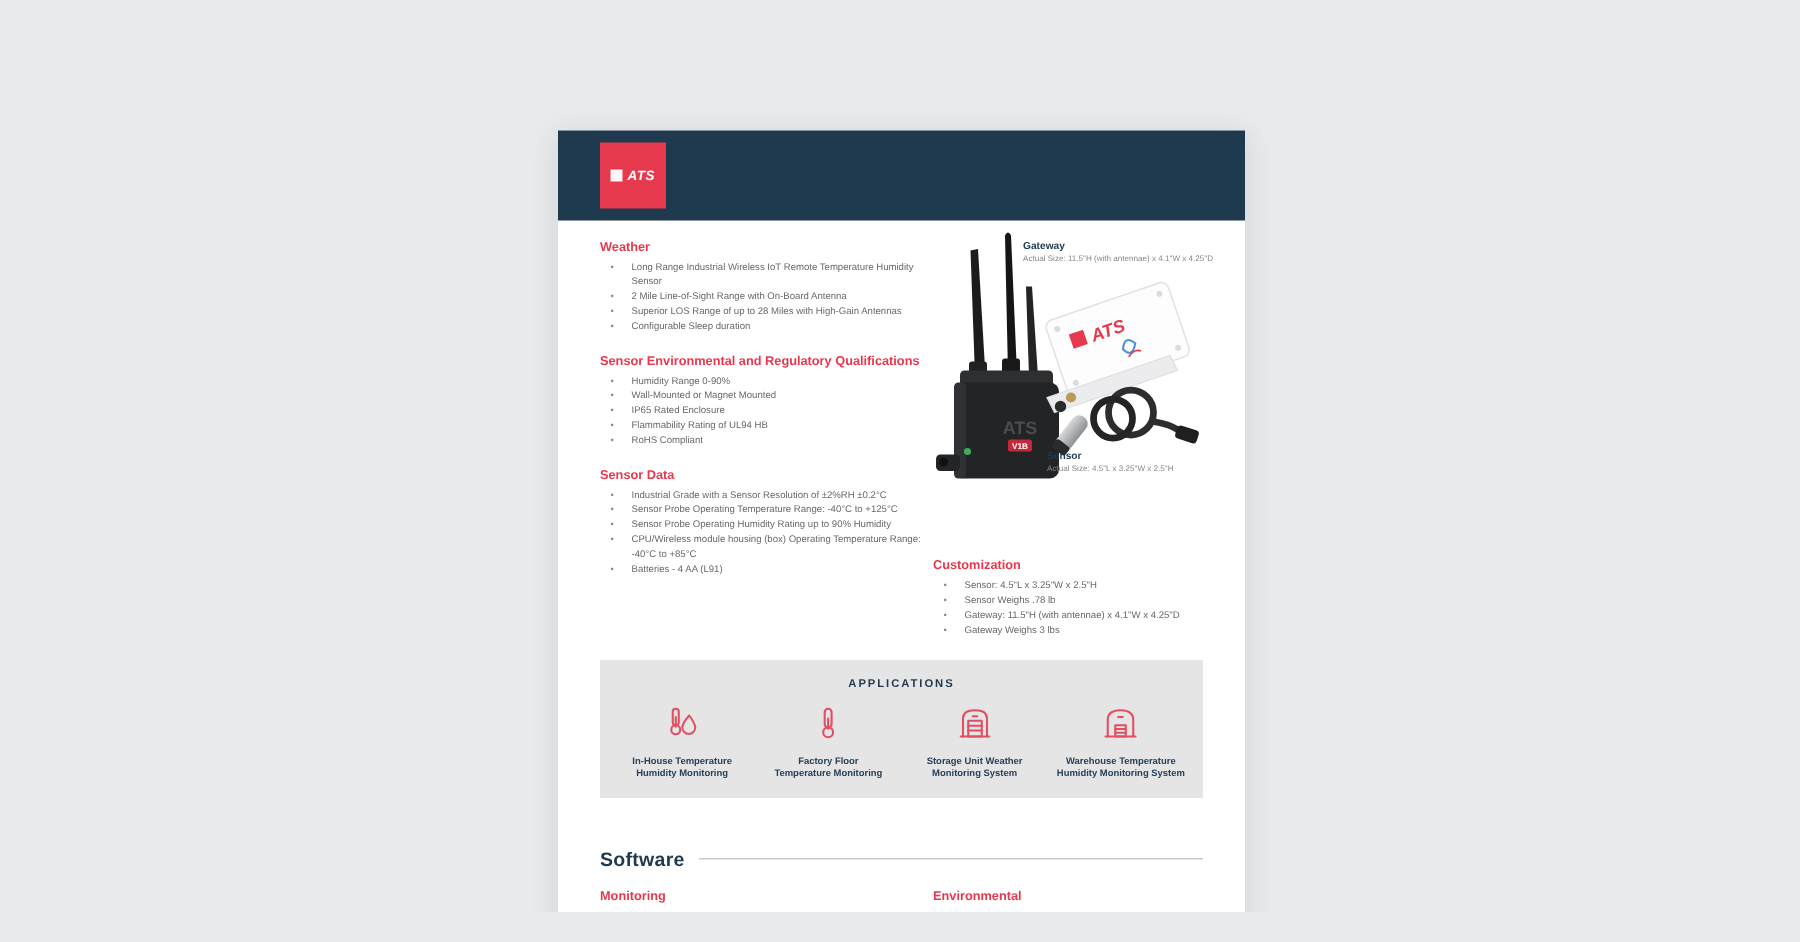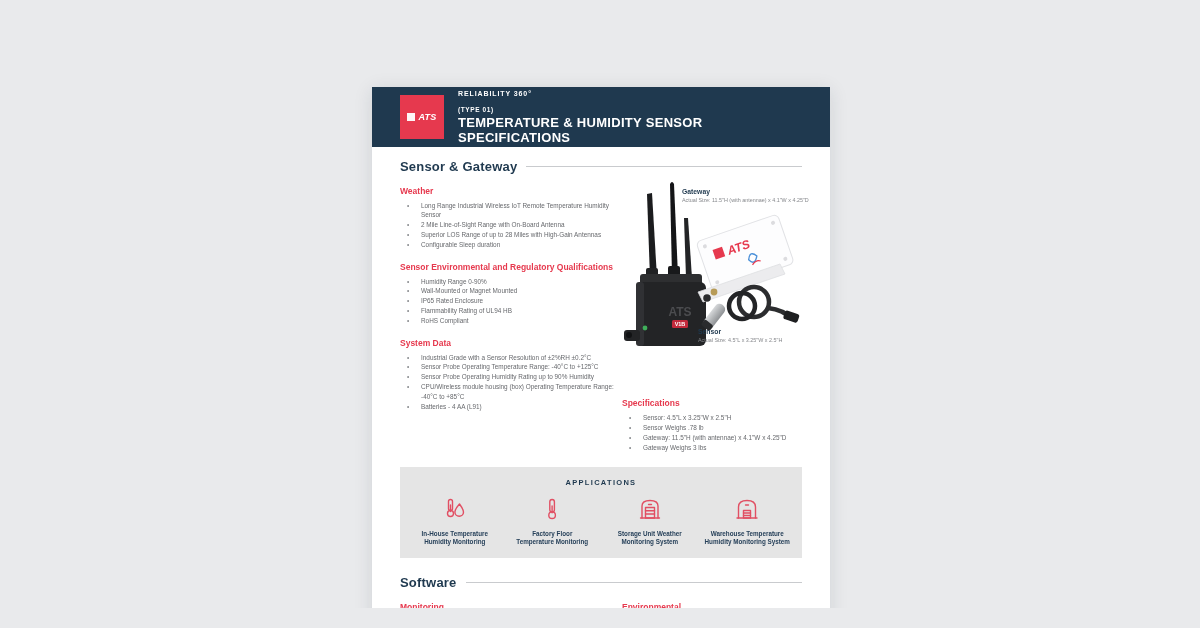--- a/index.html
+++ b/index.html
@@ -52,68 +52,59 @@
   .sensor-label  { left:76px; top:148px; }
   
   .apps-band { background:#e5e5e5; margin-top:14px; padding:11px 6px 12px; }
   .apps-title { text-align:center; font-size:7.5px; font-weight:bold; letter-spacing:1.3px; color:#1f394f; }
   .apps-row { display:flex; margin-top:10px; }
   .app { flex:1; text-align:center; }
   .app-icon { display:inline-block; width:24px; height:24px; }
   .app-label { margin-top:5px; font-size:6.3px; font-weight:bold; color:#27415a; line-height:8px; }
   .app-label span { display:block; }
   
-  .software-head { margin-top:17px;align-items:center; }
+  .software-head { margin-top:33px;align-items:center; }
 </style>
 </head>
 <body>
 
 <div class="canvas">
   <div class="sheet">
 
     <header class="doc-header">
       <div class="logo">
         <span class="logo-glyph"></span>
         <span class="logo-text">ATS</span>
       </div>
-      <div class="header-text">
-        <div class="brand-line">RELIABILITY 360°</div>
-        <div class="type-line">(TYPE 01)</div>
-        <h1 class="doc-title">TEMPERATURE &amp; HUMIDITY SENSOR SPECIFICATIONS</h1>
-      </div>
     </header>
 
     <main class="doc-body">
 
       <section>
-        <div class="section-head">
-          <h2>Sensor &amp; Gateway</h2>
-          <span class="rule"></span>
-        </div>
 
         <div class="columns">
           <div class="col-left">
             <h3 class="red">Weather</h3>
             <ul class="blist">
               <li>Long Range Industrial Wireless IoT Remote Temperature Humidity Sensor</li>
               <li>2 Mile Line-of-Sight Range with On-Board Antenna</li>
               <li>Superior LOS Range of up to 28 Miles with High-Gain Antennas</li>
               <li>Configurable Sleep duration</li>
             </ul>
 
             <h3 class="red">Sensor Environmental and Regulatory Qualifications</h3>
             <ul class="blist">
               <li>Humidity Range 0-90%</li>
               <li>Wall-Mounted or Magnet Mounted</li>
               <li>IP65 Rated Enclosure</li>
               <li>Flammability Rating of UL94 HB</li>
               <li>RoHS Compliant</li>
             </ul>
 
-            <h3 class="red">System Data</h3>
+            <h3 class="red">Sensor Data</h3>
             <ul class="blist">
               <li>Industrial Grade with a Sensor Resolution of ±2%RH ±0.2°C</li>
               <li>Sensor Probe Operating Temperature Range: -40°C to +125°C</li>
               <li>Sensor Probe Operating Humidity Rating up to 90% Humidity</li>
               <li>CPU/Wireless module housing (box) Operating Temperature Range: -40°C to +85°C</li>
               <li>Batteries -  4 AA (L91)</li>
             </ul>
           </div>
 
           <div class="col-right">
@@ -174,21 +165,21 @@
               <div class="fig-label gateway-label">
                 <span class="fl-name">Gateway</span>
                 <span class="fl-size">Actual Size: 11.5"H (with antennae) x 4.1"W x 4.25"D</span>
               </div>
               <div class="fig-label sensor-label">
                 <span class="fl-name">Sensor</span>
                 <span class="fl-size">Actual Size: 4.5"L x 3.25"W x 2.5"H</span>
               </div>
             </div>
 
-            <h3 class="red">Specifications</h3>
+            <h3 class="red">Customization</h3>
             <ul class="blist nowrap">
               <li>Sensor: 4.5"L x 3.25"W x 2.5"H</li>
               <li>Sensor Weighs .78 lb</li>
               <li>Gateway: 11.5"H (with antennae) x 4.1"W x 4.25"D</li>
               <li>Gateway Weighs 3 lbs</li>
             </ul>
           </div>
         </div>
       </section>
 

